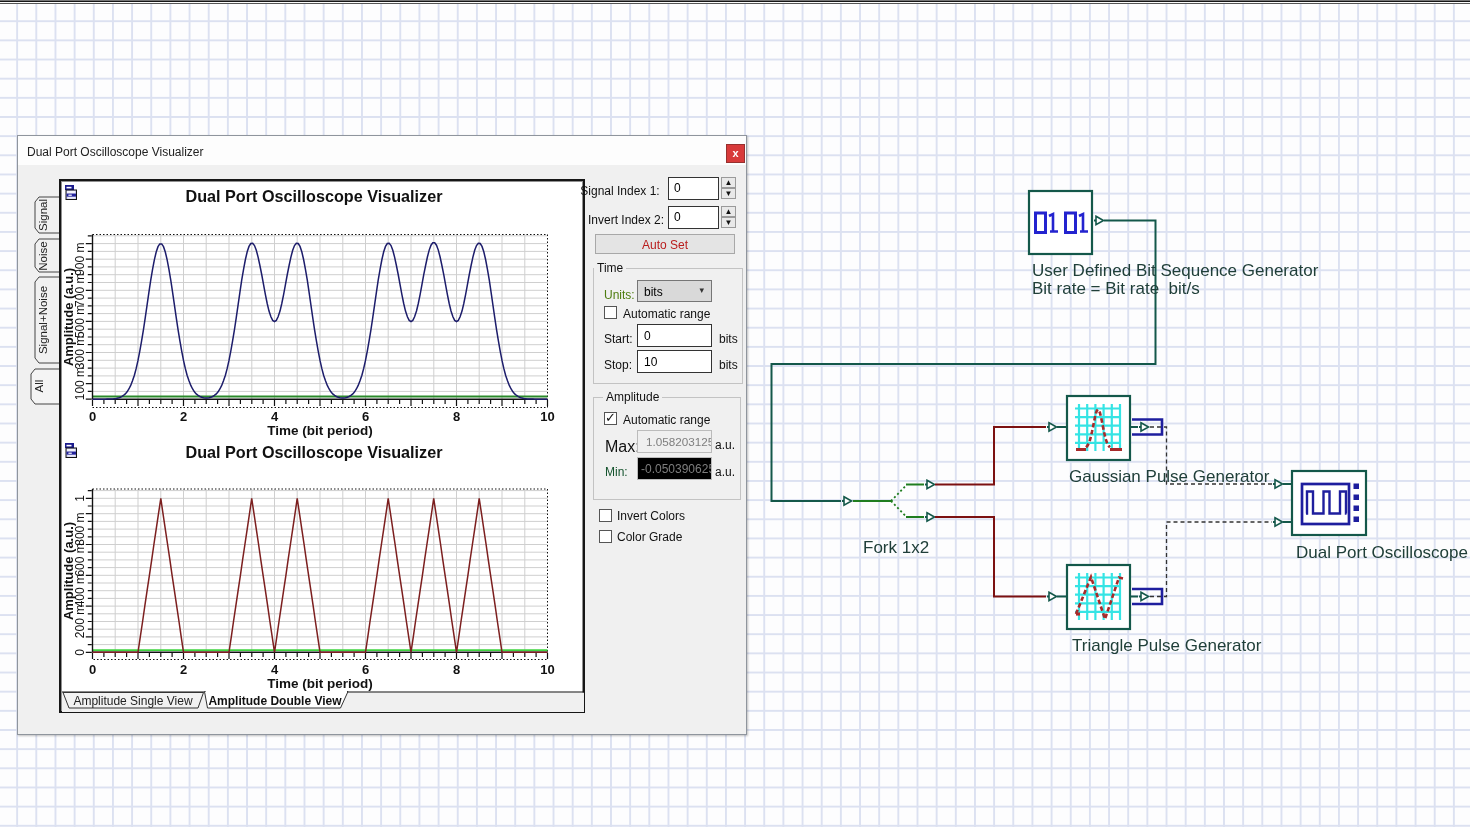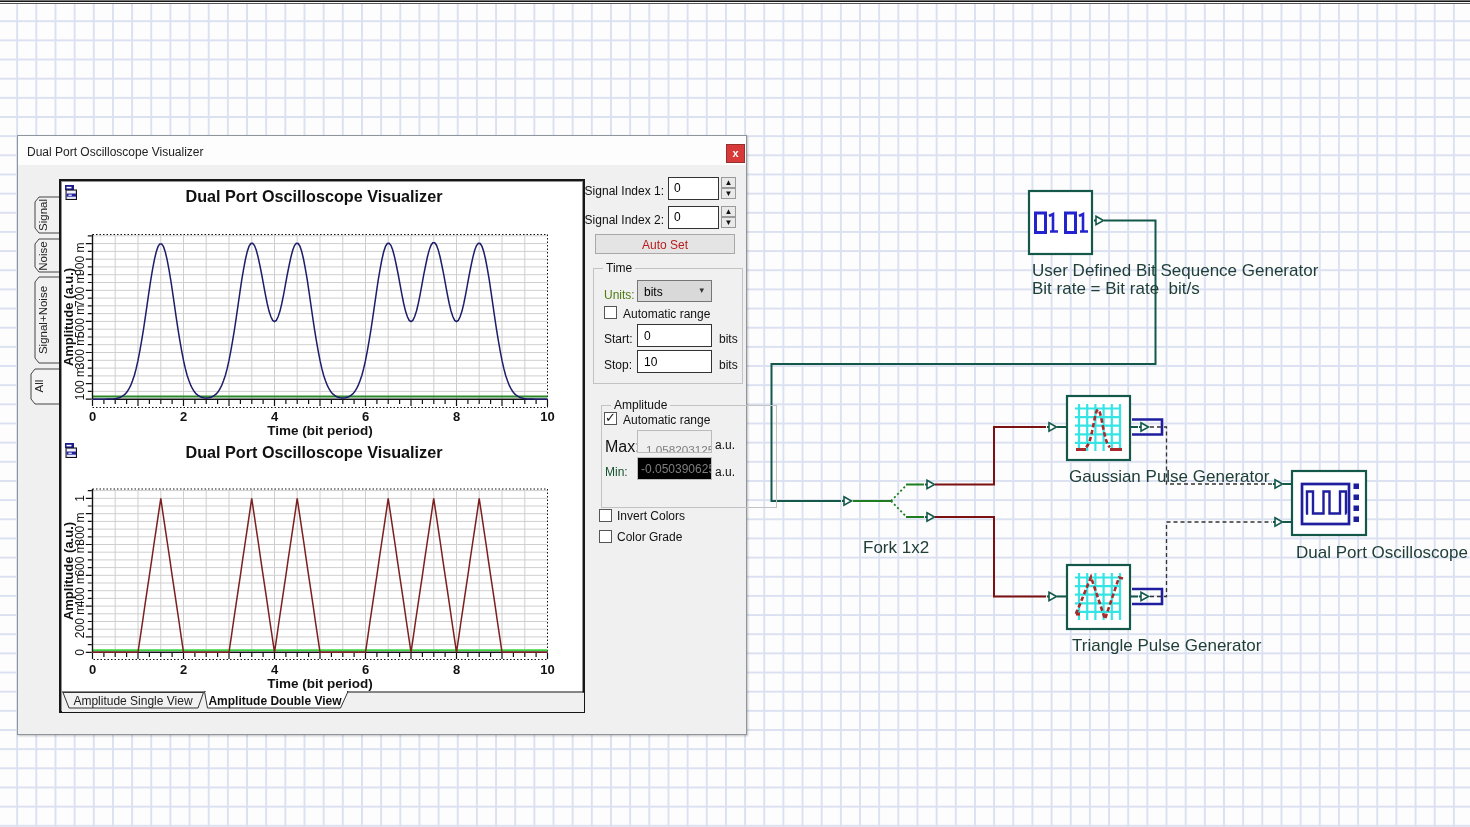--- a/index.html
+++ b/index.html
@@ -272,55 +272,55 @@
 <line x1="0" y1="510" x2="522" y2="510" stroke="#111" stroke-width="1.2"></line>
 <polygon points="1,510.5 141.5,510.5 136,526 7,526" fill="#f2f2f2" stroke="#333" stroke-width="1"></polygon>
 <polygon points="142.5,509.5 286,509.5 278.5,526 145.5,526" fill="#ffffff" stroke="#333" stroke-width="1"></polygon>
 <line x1="143.6" y1="509.8" x2="285" y2="509.8" stroke="#fff" stroke-width="1.6"></line>
 <text x="71" y="522.5" font-size="12" fill="#222" text-anchor="middle">Amplitude Single View</text>
 <text x="213" y="522.5" font-size="12" font-weight="bold" fill="#111" text-anchor="middle">Amplitude Double View</text>
 </svg>
       </div>
   </div>
 
-<div style="position:absolute;left:558px;top:48px;width:88px;text-align:right;font-size:12px;color:#111">Signal Index 1:</div>
+<div style="position:absolute;left:558px;top:48px;width:88px;text-align:center;font-size:12px;color:#111">Signal Index 1:</div>
 <div style="position:absolute;left:650px;top:41px;width:51px;height:23px;background:#fff;border:1px solid #333;font-size:12px;padding:3px 0 0 5px">0</div>
 <div style="position:absolute;left:703px;top:41px;width:16px;height:23px">
 <div style="position:absolute;left:0;top:0;width:15px;height:11px;background:#e9e9e9;border:1px solid #9a9a9a;font-size:8px;text-align:center;line-height:10px;color:#111">▲</div>
 <div style="position:absolute;left:0;top:11px;width:15px;height:11px;background:#e9e9e9;border:1px solid #9a9a9a;font-size:8px;text-align:center;line-height:10px;color:#111">▼</div>
 </div>
-<div style="position:absolute;left:558px;top:77px;width:88px;text-align:right;font-size:12px;color:#111">Signal Index 2:</div>
+<div style="position:absolute;left:558px;top:77px;width:88px;text-align:right;font-size:12px;color:#111">Invert Index 2:</div>
 <div style="position:absolute;left:650px;top:70px;width:51px;height:23px;background:#fff;border:1px solid #333;font-size:12px;padding:3px 0 0 5px">0</div>
 <div style="position:absolute;left:703px;top:70px;width:16px;height:23px">
 <div style="position:absolute;left:0;top:0;width:15px;height:11px;background:#e9e9e9;border:1px solid #9a9a9a;font-size:8px;text-align:center;line-height:10px;color:#111">▲</div>
 <div style="position:absolute;left:0;top:11px;width:15px;height:11px;background:#e9e9e9;border:1px solid #9a9a9a;font-size:8px;text-align:center;line-height:10px;color:#111">▼</div>
 </div>
 <div style="position:absolute;left:577px;top:98px;width:140px;height:20px;background:#e4e4e4;border:1px solid #a8a8a8;font-size:12px;text-align:center;padding-top:3px;color:#b91c1c">Auto Set</div>
 <fieldset style="position:absolute;left:575px;top:125px;width:150px;height:123px;border:1px solid #c3c3c3;margin:0;padding:0">
-<legend style="font-size:12px;color:#111;margin-left:9px;padding:0 3px">Time</legend>
+<legend style="font-size:12px;color:#111;padding:0 3px">Time</legend>
 </fieldset>
 <div style="position:absolute;left:586px;top:152px;font-size:12px;color:#4d7c0f">Units:</div>
 <div style="position:absolute;left:619px;top:144px;width:75px;height:22px;background:#d9d9d9;border:1px solid #767676;font-size:12px;padding:4px 0 0 6px">bits<span style="position:absolute;right:7px;top:4px;font-size:9px;color:#333">▾</span></div>
 <div style="position:absolute;left:586px;top:170px;width:13px;height:13px;background:#fff;border:1px solid #555"></div>
 <div style="position:absolute;left:605px;top:171px;font-size:12px;color:#111">Automatic range</div>
 <div style="position:absolute;left:586px;top:196px;font-size:12px;color:#111">Start:</div>
 <div style="position:absolute;left:619px;top:188px;width:75px;height:23px;background:#fff;border:1px solid #333;font-size:12px;padding:4px 0 0 6px">0</div>
 <div style="position:absolute;left:701px;top:196px;font-size:12px;color:#111">bits</div>
 <div style="position:absolute;left:586px;top:222px;font-size:12px;color:#111">Stop:</div>
 <div style="position:absolute;left:619px;top:214px;width:75px;height:23px;background:#fff;border:1px solid #333;font-size:12px;padding:4px 0 0 6px">10</div>
 <div style="position:absolute;left:701px;top:222px;font-size:12px;color:#111">bits</div>
-<fieldset style="position:absolute;left:575px;top:254px;width:176px;height:110px;border:1px solid #c3c3c3;margin:8px;padding:0">
+<fieldset style="position:absolute;left:575px;top:254px;width:148px;height:110px;border:1px solid #c3c3c3;margin:0;padding:0">
 <legend style="font-size:12px;color:#111;margin-left:9px;padding:0 3px">Amplitude</legend>
 </fieldset>
 <div style="position:absolute;left:586px;top:276px;width:13px;height:13px;background:#fff;border:1px solid #555">
       <span style="position:absolute;left:0px;top:-3px;font-size:13px;color:#111">✓</span>
     </div>
 <div style="position:absolute;left:605px;top:277px;font-size:12px;color:#111">Automatic range</div>
 <div style="position:absolute;left:587px;top:302px;font-size:16px;color:#111">Max:</div>
-<div style="position:absolute;left:619px;top:294px;width:75px;height:23px;background:#efefef;border:1px solid #bbb;font-size:11.7px;color:#7e7e7e;padding:12px 0 0 8px;overflow:hidden;white-space:nowrap">1.058203125</div>
+<div style="position:absolute;left:619px;top:294px;width:75px;height:23px;background:#efefef;border:1px solid #bbb;font-size:11.7px;color:#7e7e7e;padding:4px 0 0 8px;overflow:hidden;white-space:nowrap">1.058203125</div>
 <div style="position:absolute;left:697px;top:302px;font-size:12px;color:#111">a.u.</div>
 <div style="position:absolute;left:587px;top:329px;font-size:12px;color:#14532d">Min:</div>
 <div style="position:absolute;left:619px;top:321px;width:75px;height:23px;background:#000000;border:1px solid #bbb;font-size:12px;color:#7e7e7e;padding:4px 12px 0 3px;overflow:hidden;white-space:nowrap">-0.050390625</div>
 <div style="position:absolute;left:697px;top:329px;font-size:12px;color:#111">a.u.</div>
 <div style="position:absolute;left:581px;top:373px;width:13px;height:13px;background:#fff;border:1px solid #555"></div>
 <div style="position:absolute;left:599px;top:373px;font-size:12px;color:#111">Invert Colors</div>
 <div style="position:absolute;left:581px;top:394px;width:13px;height:13px;background:#fff;border:1px solid #555"></div>
 <div style="position:absolute;left:599px;top:394px;font-size:12px;color:#111">Color Grade</div>
 
 </div>

